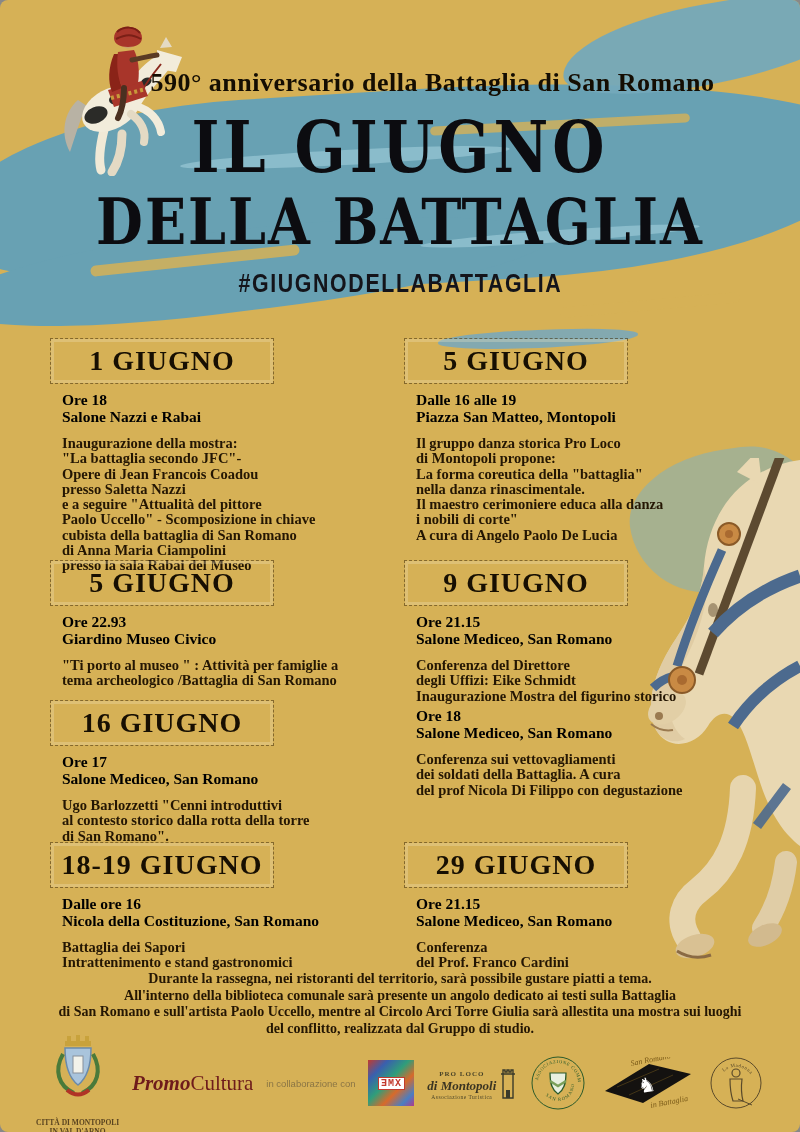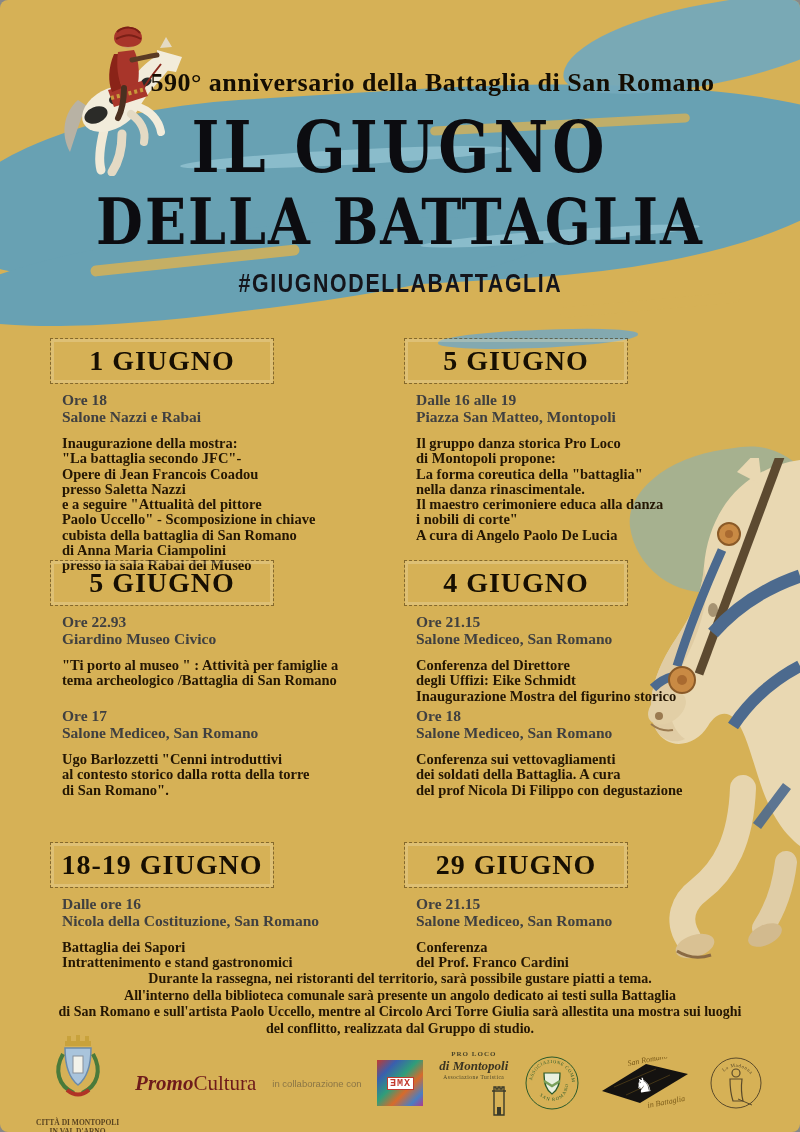--- a/index.html
+++ b/index.html
@@ -33,40 +33,40 @@
   .hashtag{position:absolute;left:0;top:268px;width:100%;text-align:center;
     font-family:"Liberation Sans",sans-serif;font-weight:bold;font-size:26px;
     letter-spacing:2px;color:#14141a;}
   .hashtag span{display:inline-block;transform:scaleX(.82);}
   
   .event{position:absolute;width:348px;}
   .date-box{margin-left:2px;width:222px;height:44px;display:flex;align-items:center;
     justify-content:center;border:1px dashed rgba(66,46,10,.55);
     box-shadow:inset 0 0 0 3px rgba(246,233,196,.28);
     font-weight:bold;font-size:28px;letter-spacing:1px;color:#170f02;}
-  .meta{margin:8px 0 0 14px;font-weight:bold;font-size:15.5px;line-height:16.5px;color:#404040;}
+  .meta{margin:8px 0 0 14px;font-weight:bold;font-size:15.5px;line-height:16.5px;color:#000000;}
   .desc{margin:11px 0 0 14px;font-weight:bold;font-size:14.5px;line-height:15.3px;
     color:#241603;white-space:pre-line;}
   
   .footer-note{position:absolute;left:20px;top:971px;width:760px;text-align:center;
     font-weight:bold;font-size:14px;line-height:16.5px;color:#241603;white-space:pre-line;}
   .logo-row{position:absolute;left:36px;top:1040px;width:728px;height:86px;
     display:flex;align-items:center;justify-content:space-between;}
   .logo{display:flex;flex-direction:column;align-items:center;}
   .city-caption{margin-top:20px;font-weight:bold;font-size:7.5px;line-height:9px;
     text-align:center;color:#5a4420;white-space:pre-line;}
   .promocultura{font-size:21px;color:#6e1b1b;white-space:nowrap;}
   .promocultura .p1{font-style:italic;font-weight:bold;}
   .collab{font-family:"Liberation Sans",sans-serif;font-size:9.5px;color:#8a7545;}
   .dmx{width:46px;height:46px;display:flex;align-items:center;justify-content:center;
     background:linear-gradient(135deg,#c23b2e 0%,#3a5fae 22%,#2f9e7a 45%,#d86a2a 65%,#4a7ec2 85%,#b03a8c 100%);}
   .dmx-band{background:#fff;border:1px solid #c23b2e;padding:0 2px;
     font-family:"Liberation Mono",monospace;font-weight:bold;font-size:10px;
     letter-spacing:1px;color:#c23b2e;}
-  .proloco{flex-direction:column;align-items:flex-end;gap:3px;}
+  .proloco{flex-direction:row;align-items:flex-end;gap:3px;}
   .proloco-txt{text-align:center;color:#4a4428;}
   .pl1{font-size:7px;letter-spacing:1px;font-weight:bold;}
   .pl2{font-style:italic;font-weight:bold;font-size:13px;color:#3a3422;}
   .pl3{font-size:5.5px;letter-spacing:.5px;}
 </style>
 </head>
 <body>
 
 <div class="poster">
 
@@ -179,32 +179,35 @@
     <div class="meta">
       <div>Ore 22.93</div>
       <div>Giardino Museo Civico</div>
     </div>
     <div class="desc">"Ti porto al museo " : Attività per famiglie a
 tema archeologico /Battaglia di San Romano</div>
   </div>
 
   <div class="event" style="left:402px;top:560px;">
     <div class="date-box">
-        <span>4 GIUGNO</span>
+        <span>9 GIUGNO</span>
       </div>
     <div class="meta">
       <div>Ore 21.15</div>
       <div>Salone Mediceo, San Romano</div>
     </div>
     <div class="desc">Conferenza del Direttore
 degli Uffizi: Eike Schmidt
 Inaugurazione Mostra del figurino storico</div>
   </div>
 
   <div class="event" style="left:48px;top:700px;">
+    <div class="date-box">
+        <span>16 GIUGNO</span>
+      </div>
     <div class="meta">
       <div>Ore 17</div>
       <div>Salone Mediceo, San Romano</div>
     </div>
     <div class="desc">Ugo Barlozzetti "Cenni introduttivi
 al contesto storico dalla rotta della torre
 di San Romano".</div>
   </div>
 
   <div class="event" style="left:402px;top:700px;">

